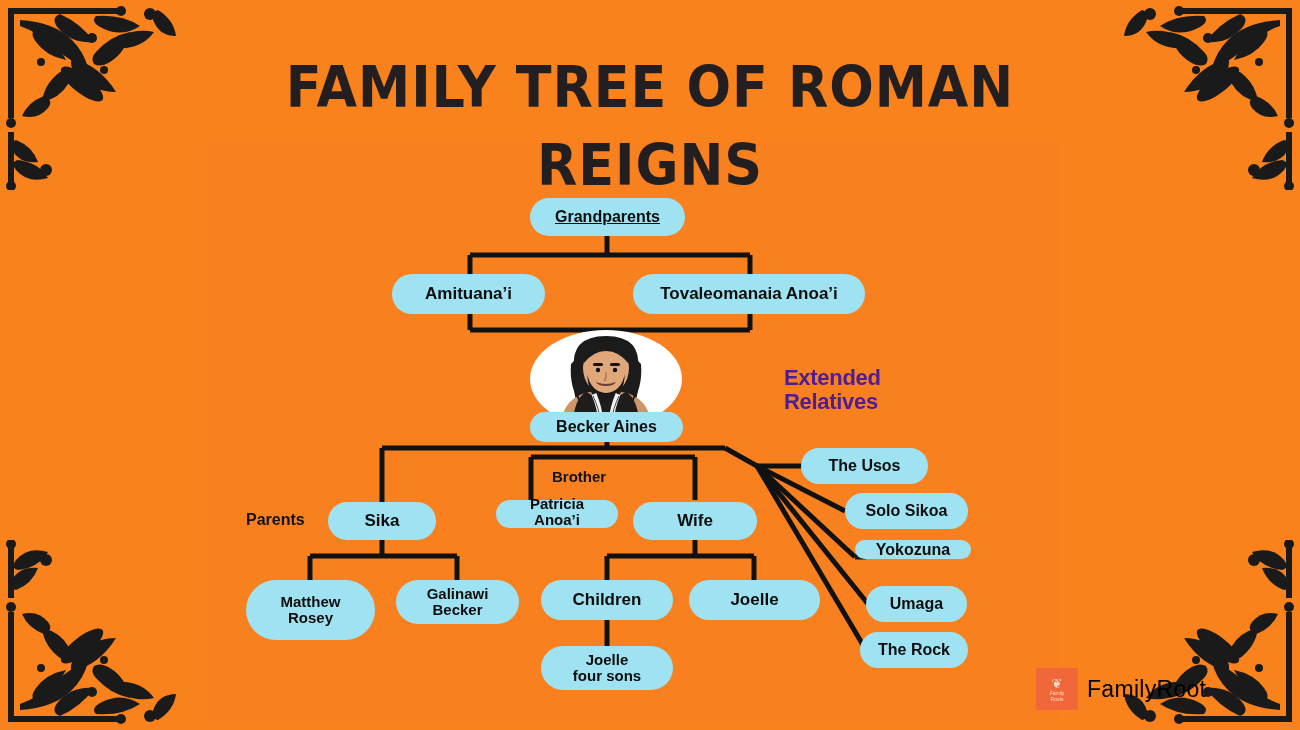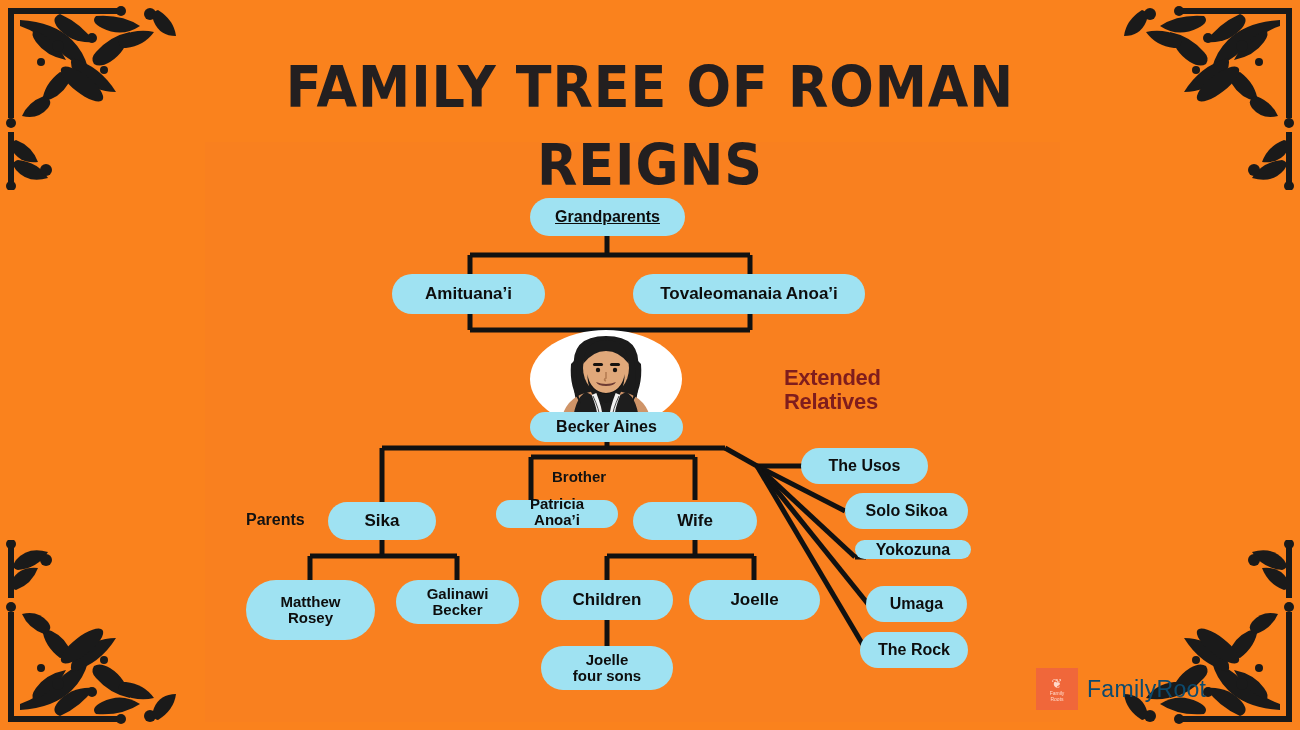--- a/index.html
+++ b/index.html
@@ -55,21 +55,21 @@
     box-sizing:border-box;
     padding:0 12px;
     white-space:pre-line;
   }
 
   
   .caption{
     position:absolute;color:#121212;font-weight:bold;white-space:nowrap;
   }
   .ext-head{
-    position:absolute;color:#7f1d1d;font-weight:bold;
+    position:absolute;color:#4c1d95;font-weight:bold;
     font-size:22px;line-height:24px;white-space:pre-line;
     letter-spacing:-0.3px;
   }
 
   
   .portrait{
     position:absolute;left:530px;top:330px;width:152px;height:98px;
     border-radius:50%/50%;
     background:#ffffff;
     overflow:hidden;
@@ -77,21 +77,21 @@
   .portrait svg{display:block;}
 
   
   .wm{position:absolute;left:1036px;top:668px;display:flex;align-items:center;gap:9px;}
   .wm-logo{
     width:42px;height:42px;background:#f0673a;
     display:flex;flex-direction:column;align-items:center;justify-content:center;
     color:#ffd9c9;font-size:5px;line-height:6px;text-align:center;
   }
   .wm-logo .glyph{font-size:13px;line-height:13px;}
-  .wm-text{font-size:23px;color:#0c4a6e;letter-spacing:0.3px;}
+  .wm-text{font-size:23px;color:#000000;letter-spacing:0.3px;}
 </style>
 </head>
 <body>
 
 <div id="stage">
 
   <div class="inner-panel"></div>
 
   <div class="ornament orn-tl">
     <svg width="190" height="190" viewBox="0 0 190 190">

